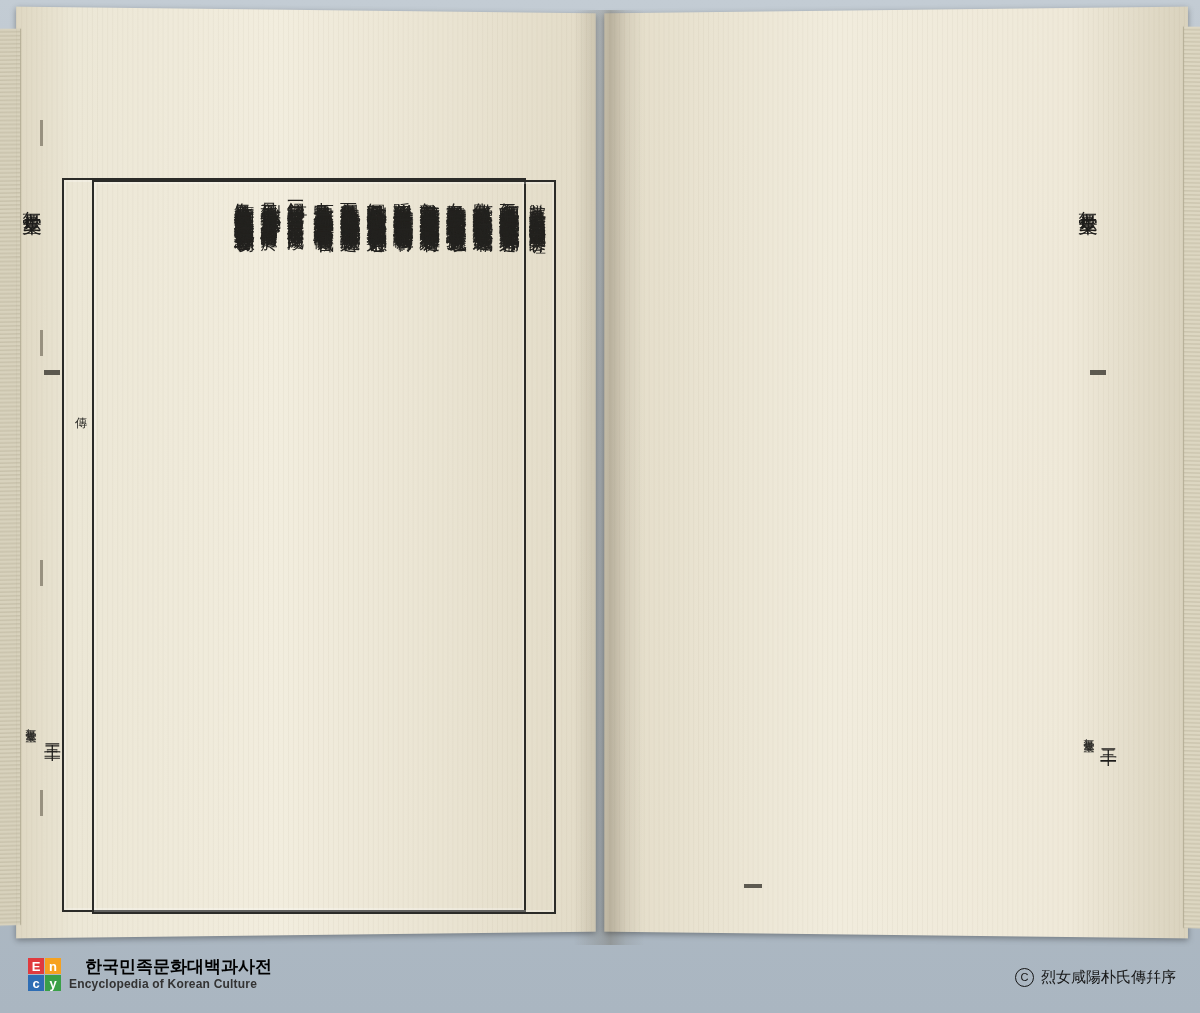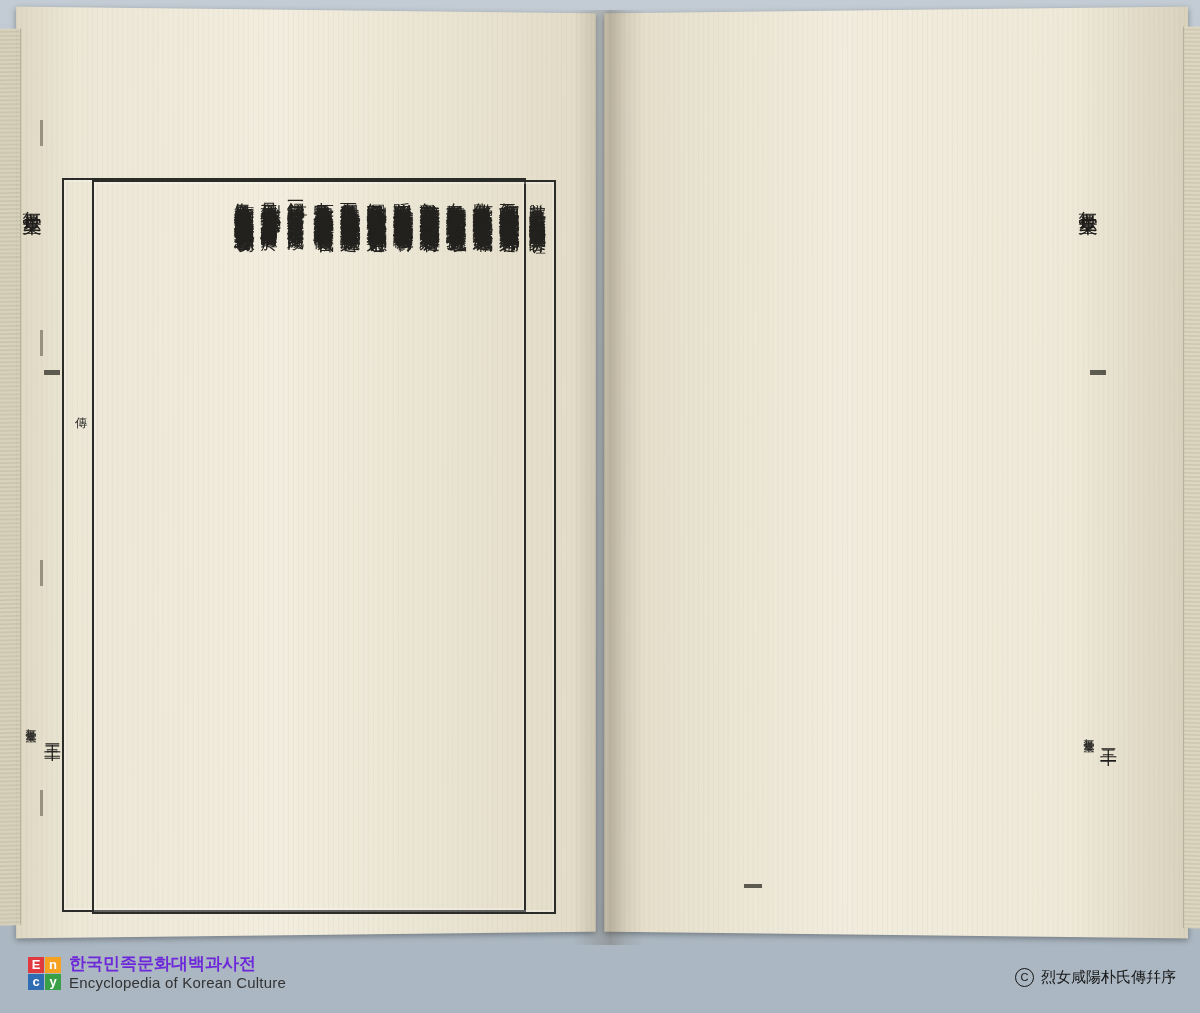--- a/index.html
+++ b/index.html
@@ -218,28 +218,30 @@
   }
   .lg { display: flex; align-items: center; justify-content: center; color: #fff; font-size: 13px; }
   .lg1 { background: #e03a3e; }
   .lg2 { background: #f6a11f; }
   .lg3 { background: #2e6db4; }
   .lg4 { background: #3aa047; }
   .credit-text-kr {
     font-family: "Liberation Sans", sans-serif;
     font-size: 17px;
     font-weight: bold;
-    color: #6d28d9;
+    color: #000000;
     line-height: 1.1;
+    margin-left: 16px;
   }
   .credit-text-en {
     font-family: "Liberation Sans", sans-serif;
-    font-size: 15px;
+    font-size: 12px;
     color: #333;
     letter-spacing: .2px;
+    font-weight: bold;
   }
   .credit-right {
     position: absolute;
     right: 24px;
     bottom: 26px;
     display: flex;
     align-items: center;
     gap: 7px;
     font-family: "Liberation Sans", sans-serif;
     font-size: 15px;

